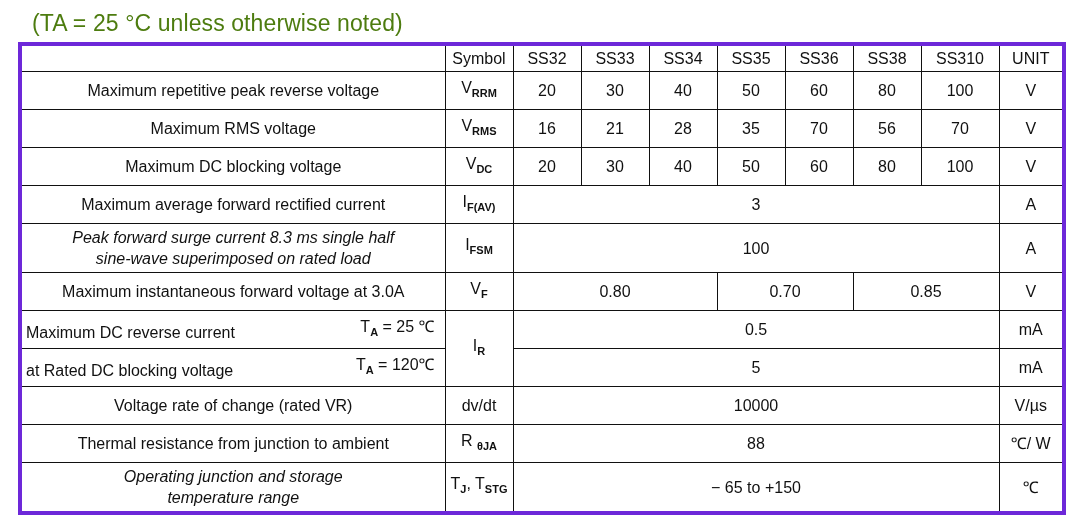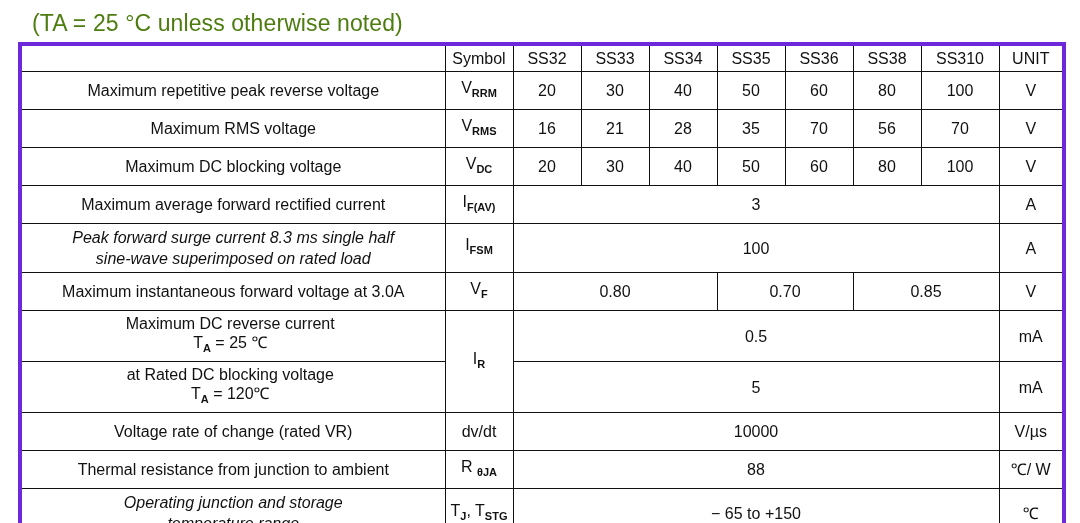--- a/index.html
+++ b/index.html
@@ -65,23 +65,22 @@
   .row-tall td { height: 42px; }
   .row-std td { height: 31px; }
   .param-two-line {
     display: block;
     line-height: 21px;
     font-style: italic;
   }
   .cond-wrap {
     display: flex;
     justify-content: space-between;
-    align-items: center;
+    align-items: flex-end;
     padding-right: 6px;
-    flex-direction: column;
   }
   .cond-left { text-align: left; }
   .cond-right { text-align: left; white-space: nowrap; }
 </style>
 </head>
 <body>
 
 <div id="page">
 
   <div class="note">(TA = 25 °C unless otherwise noted)</div>

